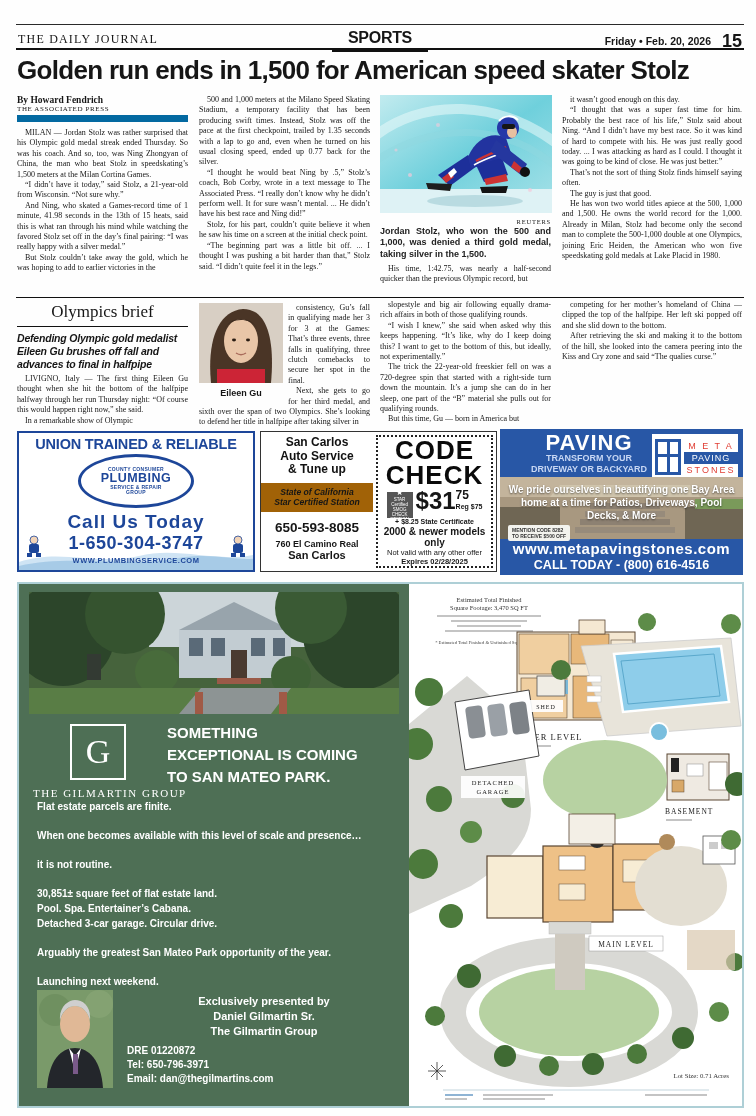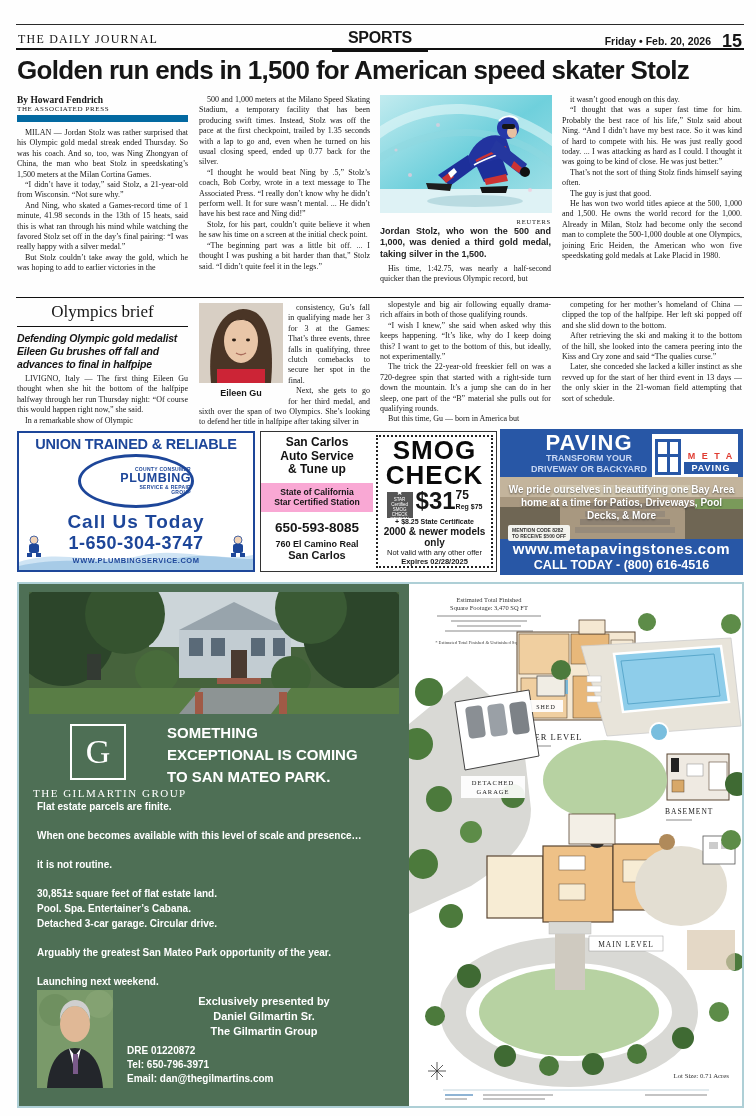--- a/index.html
+++ b/index.html
@@ -51,33 +51,33 @@
   .bc3 { left:380px; top:300px; height:128px; overflow:hidden; }
   .bc4 { left:562px; top:300px; width:180px; height:128px; overflow:hidden; }
   .gu-fig { float:left; width:84px; margin:0 5px 2px 0; }
   .gu-caption { font-family:"Liberation Sans", sans-serif; font-weight:bold; font-size:9px; text-align:center; margin-top:1px; }
 
   
   .ad { position:absolute; font-family:"Liberation Sans", sans-serif; }
   .ad-plumbing { top:431px; left:17px; width:238px; height:141px; border:2px solid #1d4699; background:#fff; text-align:center; overflow:hidden; }
   .pl-banner { color:#1d4699; font-weight:bold; font-size:14.5px; margin-top:3px; letter-spacing:-0.2px; }
   .pl-oval { width:116px; height:54px; border:3px solid #1d4699; border-radius:50%; margin:2px auto 0;
-             color:#1d4699; font-weight:bold; display:flex; flex-direction:column; justify-content:center; line-height:1.05;align-items:flex-end; }
+             color:#1d4699; font-weight:bold; display:flex; flex-direction:column; justify-content:center; line-height:1.05; }
   .pl-tiny { font-size:5px; letter-spacing:0.3px; }
   .pl-main { font-size:12.5px; letter-spacing:0.5px; }
   .pl-call { color:#1d4699; font-weight:bold; font-size:19px; letter-spacing:1px; margin-top:3px; }
   .pl-phone { color:#1d4699; font-weight:bold; font-size:18px; letter-spacing:0.5px; }
   .pl-site { color:#1d4699; font-weight:bold; font-size:7.5px; letter-spacing:0.5px; position:relative; z-index:2; margin-top:2px; }
   .pl-waves { position:absolute; bottom:0; left:0; right:0; height:26px; z-index:1; }
   .pl-mascot { position:absolute; bottom:12px; width:20px; height:24px; z-index:2; }
 
   .ad-autosmog { top:431px; left:260px; width:237px; height:141px; border:1px solid #333; background:#fff; display:flex; }
   .auto-left { width:112px; text-align:center; padding-top:4px; }
   .auto-title { font-weight:bold; font-size:12px; line-height:13.5px; color:#111; }
-  .auto-cert { background:#f9a8d4; margin:6px 0; padding:4px 1px; font-weight:bold; font-size:8.6px; line-height:10.5px; }
+  .auto-cert { background:#a16207; margin:6px 0; padding:4px 1px; font-weight:bold; font-size:8.6px; line-height:10.5px;font-style:italic; }
   .auto-phone { font-weight:bold; font-size:13.5px; margin-top:8px; }
   .auto-addr { font-weight:bold; font-size:9px; margin-top:4px; }
   .auto-city { font-weight:bold; font-size:11px; }
   .smog { flex:1; border:2.5px dotted #222; margin:3px; text-align:center; position:relative; padding-top:1px; }
   .smog-word { font-weight:bold; font-size:26px; line-height:25px; letter-spacing:1px; color:#0a0a0a; }
   .smog-pricerow { display:flex; justify-content:center; align-items:flex-start; margin-top:1px; }
   .smog-badge { width:26px; height:26px; background:#555; color:#fff; font-size:4.5px; line-height:5px;
                 display:flex; flex-direction:column; justify-content:center; margin:3px 3px 0 0; }
   .smog-star { font-size:8px; line-height:8px; }
   .smog-dollar { font-weight:bold; font-size:24px; line-height:24px; }
@@ -88,21 +88,21 @@
   .smog-nv { font-size:7.5px; }
   .smog-exp { font-weight:bold; font-size:7.5px; }
 
   .ad-paving { top:429px; left:500px; width:243px; height:146px; background:#2857a6; color:#fff; overflow:hidden; }
   .pv-title { position:absolute; left:14px; top:1px; width:150px; text-align:center; font-weight:bold; font-size:22px; letter-spacing:1px; }
   .pv-sub { position:absolute; left:4px; top:24px; width:170px; text-align:center; font-weight:bold; font-size:9px; line-height:10.5px; color:#c7d7f4; }
   .pv-logo { position:absolute; right:5px; top:5px; width:86px; height:46px; background:#fff; display:flex; }
   .pv-win { width:26px; height:36px; margin:5px 3px; border:3px solid #2857a6; position:relative; }
   .pv-win:before { content:""; position:absolute; left:45%; top:0; bottom:0; width:3px; background:#2857a6; }
   .pv-win:after { content:""; position:absolute; top:40%; left:0; right:0; height:3px; background:#2857a6; }
-  .pv-logotext { flex:1; text-align:center; font-weight:bold; font-size:9px; line-height:12px; padding-top:16px; }
+  .pv-logotext { flex:1; text-align:center; font-weight:normal; font-size:9px; line-height:12px; padding-top:6px; }
   .pv-red { color:#e03c32; letter-spacing:2px; }
   .pv-mid { color:#fff; background:#2857a6; letter-spacing:1px; }
   .pv-photo { position:absolute; top:48px; left:0; right:0; height:62px; }
   .pv-body { position:absolute; top:54px; left:6px; right:6px; text-align:center; font-weight:bold; font-size:10px; line-height:13px;
              text-shadow:0 1px 2px rgba(0,0,0,0.55); }
   .pv-badge { position:absolute; left:8px; top:96px; background:#f3f3ee; color:#333; font-weight:bold;
               font-size:5px; line-height:6px; padding:2px 4px; border-radius:2px; }
   .pv-site { position:absolute; bottom:18px; left:0; right:0; text-align:center; font-weight:bold; font-size:15px; letter-spacing:0.5px; }
   .pv-call { position:absolute; bottom:3px; left:0; right:0; text-align:center; font-weight:bold; font-size:12.5px; }
 
@@ -247,21 +247,20 @@
   <div class="col bc3 bodytext">
     <p>slopestyle and big air following equally drama-rich affairs in both of those qualifying rounds.</p>
     <p>“I wish I knew,” she said when asked why this keeps happening. “It’s like, why do I keep doing this? I want to get to the bottom of this, but ideally, not experimentally.”</p>
     <p>The trick the 22-year-old freeskier fell on was a 720-degree spin that started with a right-side turn down the mountain. It’s a jump she can do in her sleep, one part of the “B” material she pulls out for qualifying rounds.</p>
     <p>But this time, Gu — born in America but</p>
   </div>
 
   <div class="col bc4 bodytext">
     <p>competing for her mother’s homeland of China — clipped the top of the halfpipe. Her left ski popped off and she slid down to the bottom.</p>
     <p>After retrieving the ski and making it to the bottom of the hill, she looked into the camera peering into the Kiss and Cry zone and said “The qualies curse.”</p>
-    <p>Later, she conceded she lacked a killer instinct as she revved up for the start of her third event in 13 days — the only skier in the 21-woman field attempting that sort of schedule.</p>
   </div>
 
   <div class="ad ad-plumbing">
     <div class="pl-banner">UNION TRAINED &amp; RELIABLE</div>
     <div class="pl-oval">
       <div class="pl-tiny">COUNTY CONSUMER</div>
       <div class="pl-main">PLUMBING</div>
       <div class="pl-tiny">SERVICE &amp; REPAIR</div>
       <div class="pl-tiny">GROUP</div>
     </div>
@@ -295,21 +294,21 @@
       </div>
       <div class="auto-cert">
         <div>State of California</div>
         <div>Star Certified Station</div>
       </div>
       <div class="auto-phone">650-593-8085</div>
       <div class="auto-addr">760 El Camino Real</div>
       <div class="auto-city">San Carlos</div>
     </div>
     <div class="smog">
-      <div class="smog-word">SMOG</div>
+      <div class="smog-word">CODE</div>
       <div class="smog-word">CHECK</div>
       <div class="smog-pricerow">
         <div class="smog-badge">
           <div class="smog-star">★</div>
           <div>STAR Certified</div>
           <div>SMOG CHECK STATION</div>
         </div>
         <div class="smog-dollar">$31</div>
         <div class="smog-cents">
           <div>75</div>

